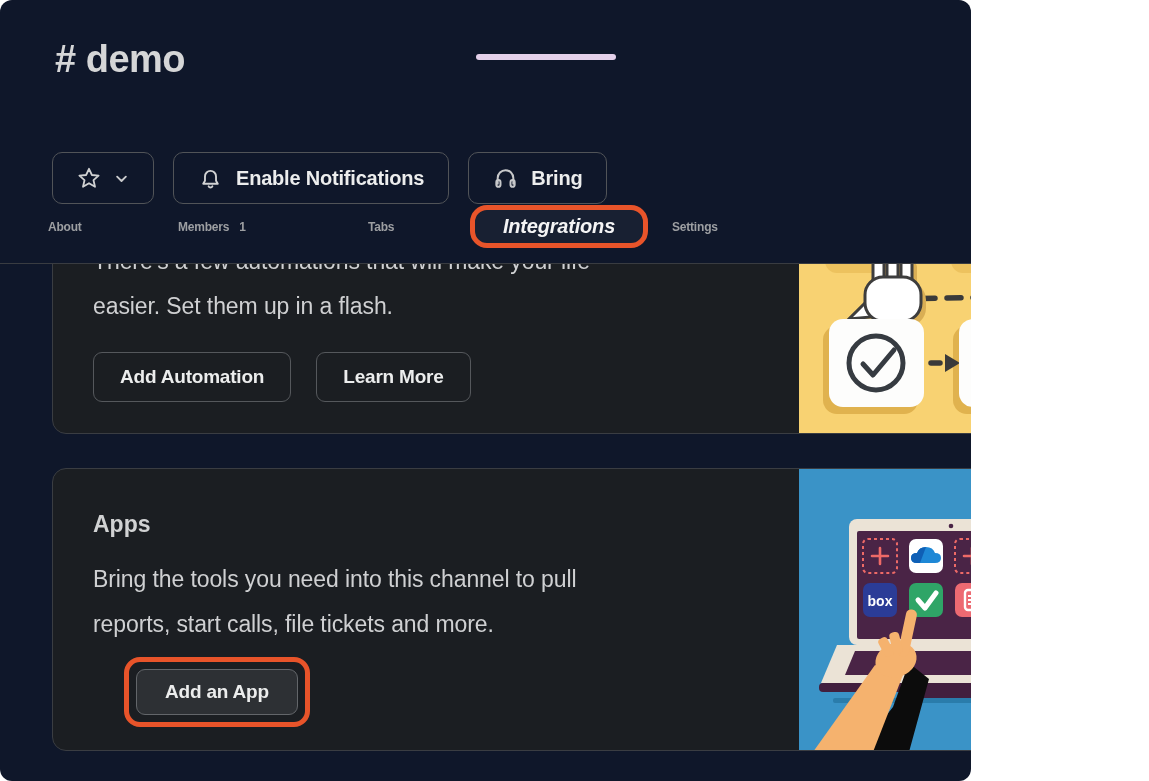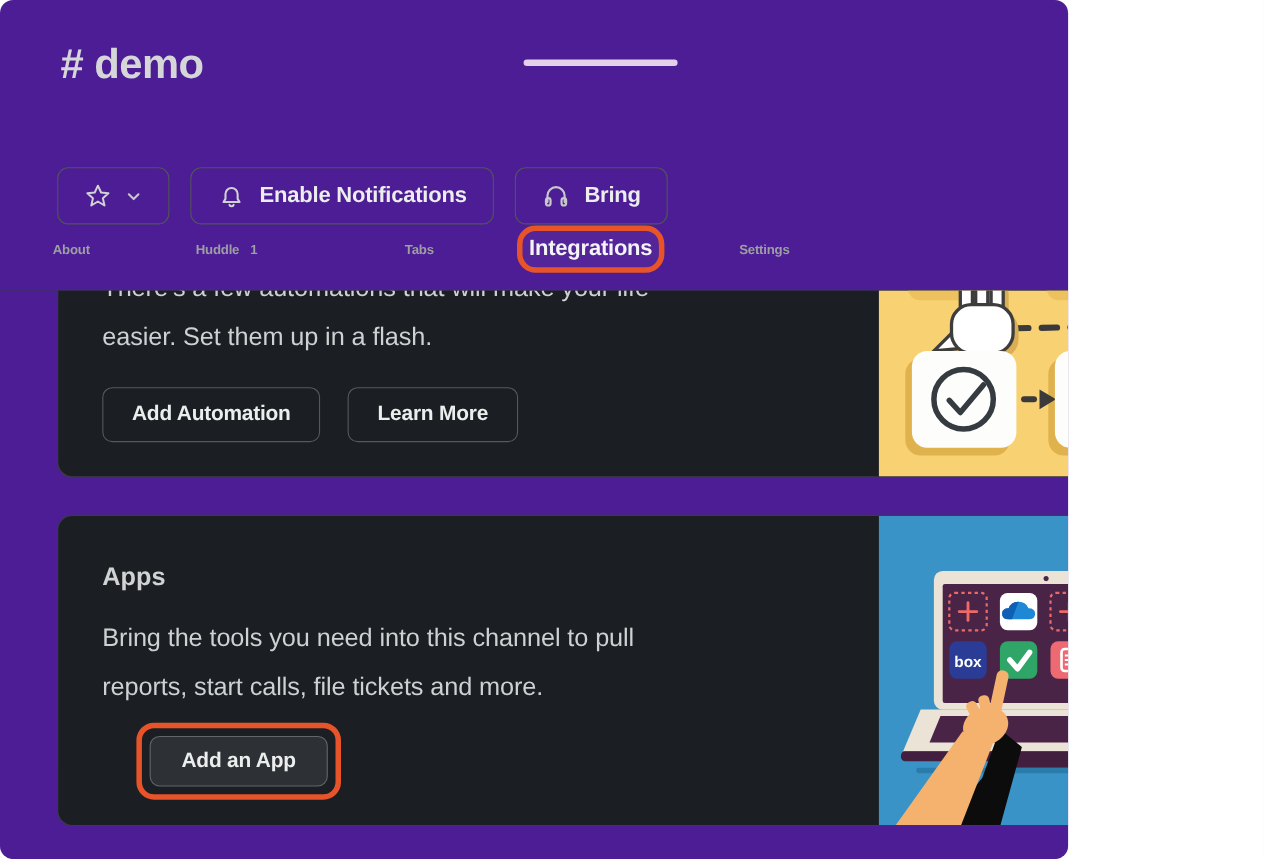--- a/index.html
+++ b/index.html
@@ -1,39 +1,39 @@
 <!DOCTYPE html>
 <html><head>
 <meta charset="utf-8">
 <style>
   html,body{margin:0;padding:0;background:#ffffff;}
   *{box-sizing:border-box;}
   .dialog{
     position:relative;width:971px;height:781px;
-    background:#4c1d95;border-radius:12px;overflow:hidden;
+    background:#0f172a;border-radius:12px;overflow:hidden;
     font-family:"Liberation Sans",sans-serif;color:#d1d2d3;
   }
   
   .title{position:absolute;left:55px;top:38px;font-size:38px;font-weight:bold;color:#d5d6d7;letter-spacing:-0.5px;}
   .close-btn{position:absolute;left:1058px;top:54px;width:38px;height:38px;display:flex;align-items:center;justify-content:center;cursor:pointer;background:none;border:none;padding:0;}
   .action-row{position:absolute;left:52px;top:124px;display:flex;gap:19px;align-items:center;}
   .pill-btn{
     display:inline-flex;align-items:center;gap:13px;height:52px;padding:0 24px;
     background:transparent;border:1px solid #515458;border-radius:10px;
     color:#eceded;font-family:"Liberation Sans",sans-serif;font-size:20px;font-weight:bold;cursor:pointer;letter-spacing:-0.2px;margin-top:28px;
   }
   .pill-btn .ico{display:flex;align-items:center;}
   
   .tabs-row{position:absolute;left:0;top:203px;width:100%;height:60px;}
   .tab{position:absolute;top:17px;font-size:12px;font-weight:bold;color:#9d9fa2;cursor:pointer;letter-spacing:-0.2px;white-space:nowrap;}
   .tab .count{margin-left:10px;}
   .ann-ring-tab{
     position:absolute;left:470px;top:2px;
-    border:5px solid #e8542a;border-radius:17px;padding:5px 6px;
-    background:rgba(255,255,255,0.04);cursor:pointer;
+    border:5px solid #e8542a;border-radius:17px;padding:5px 28px;
+    background:rgba(255,255,255,0.04);cursor:pointer;font-style:italic;
   }
   .ann-ring-tab .tab-text{font-size:20px;font-weight:bold;color:#f4f4f5;letter-spacing:-0.2px;white-space:nowrap;}
   .tab-underline{position:absolute;left:476px;top:54px;width:140px;height:6px;background:#e4d0ea;border-radius:3px;z-index:4;}
   .header-divider{position:absolute;left:0;top:263px;width:100%;height:1px;background:#393c41;z-index:3;}
   
   .content{position:absolute;left:0;top:264px;right:0;bottom:0;overflow:hidden;}
   .card{
     position:absolute;left:52px;width:1043px;
     background:#1b1e22;border:1px solid #3a3d42;border-radius:14px;
   }
@@ -104,21 +104,21 @@
           <rect x="3.2" y="13.5" width="4" height="6.5" rx="2" fill="none"></rect>
           <rect x="16.8" y="13.5" width="4" height="6.5" rx="2" fill="none"></rect>
         </svg>
       </span>
       <span>Bring</span>
     </button>
   </div>
 
   <div class="tabs-row">
     <span class="tab" style="left:48px">About</span>
-    <span class="tab" style="left:178px"><span>Huddle</span><span class="count">1</span></span>
+    <span class="tab" style="left:178px"><span>Members</span><span class="count">1</span></span>
     <span class="tab" style="left:368px">Tabs</span>
     <span class="ann-ring-tab">
       <span class="tab-text">Integrations</span>
     </span>
     <span class="tab" style="left:672px">Settings</span>
   </div>
   <div class="tab-underline"></div>
   <div class="header-divider"></div>
 
   <div class="content">

